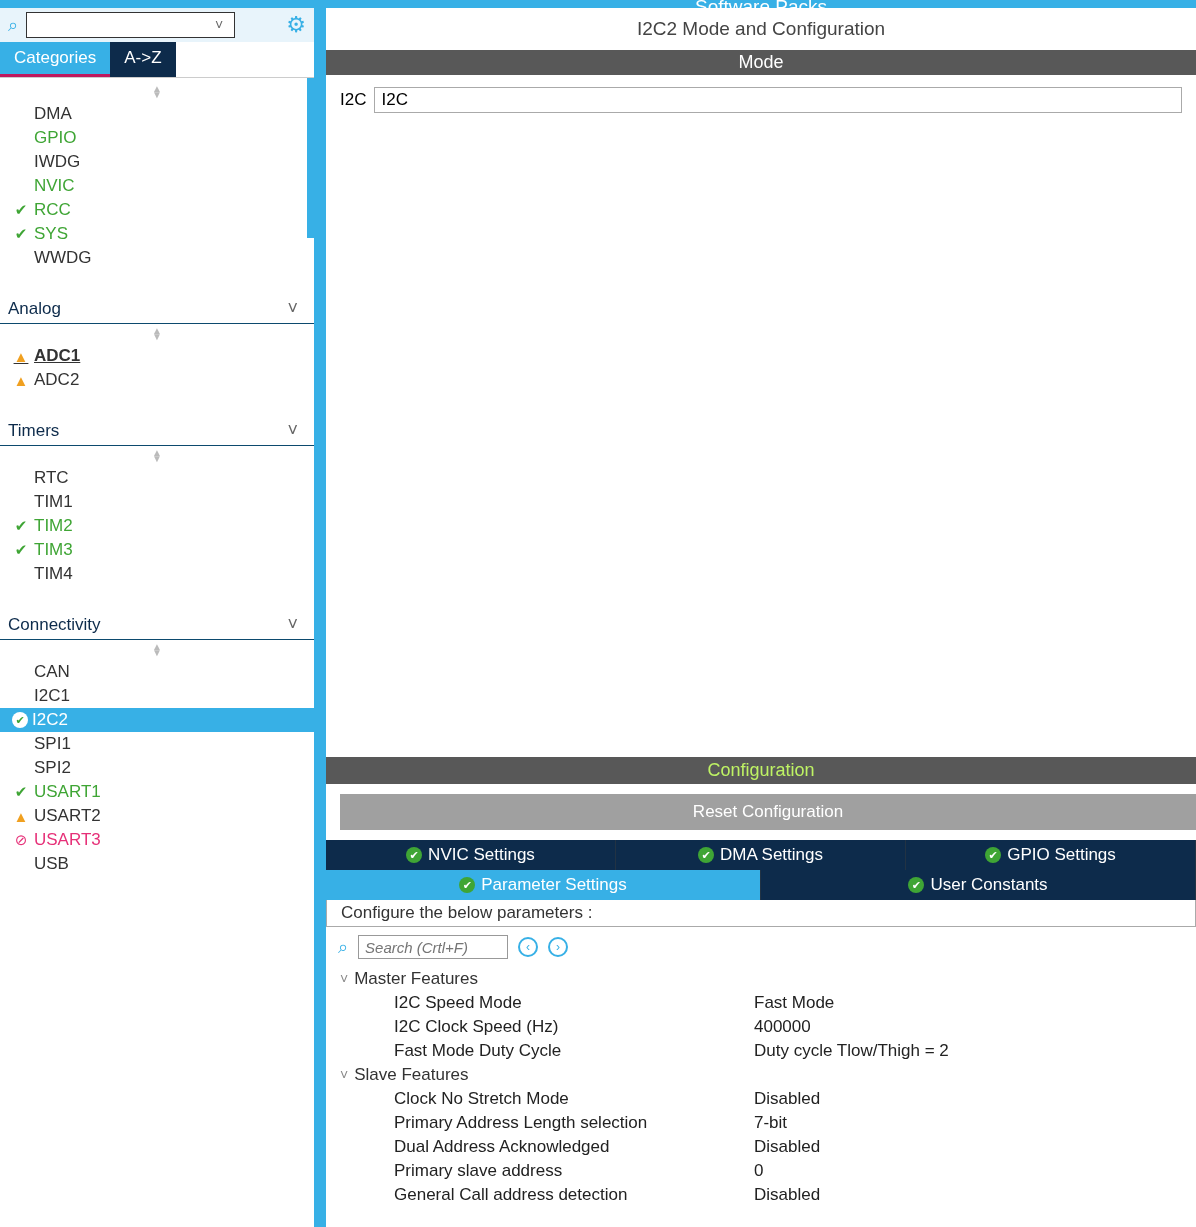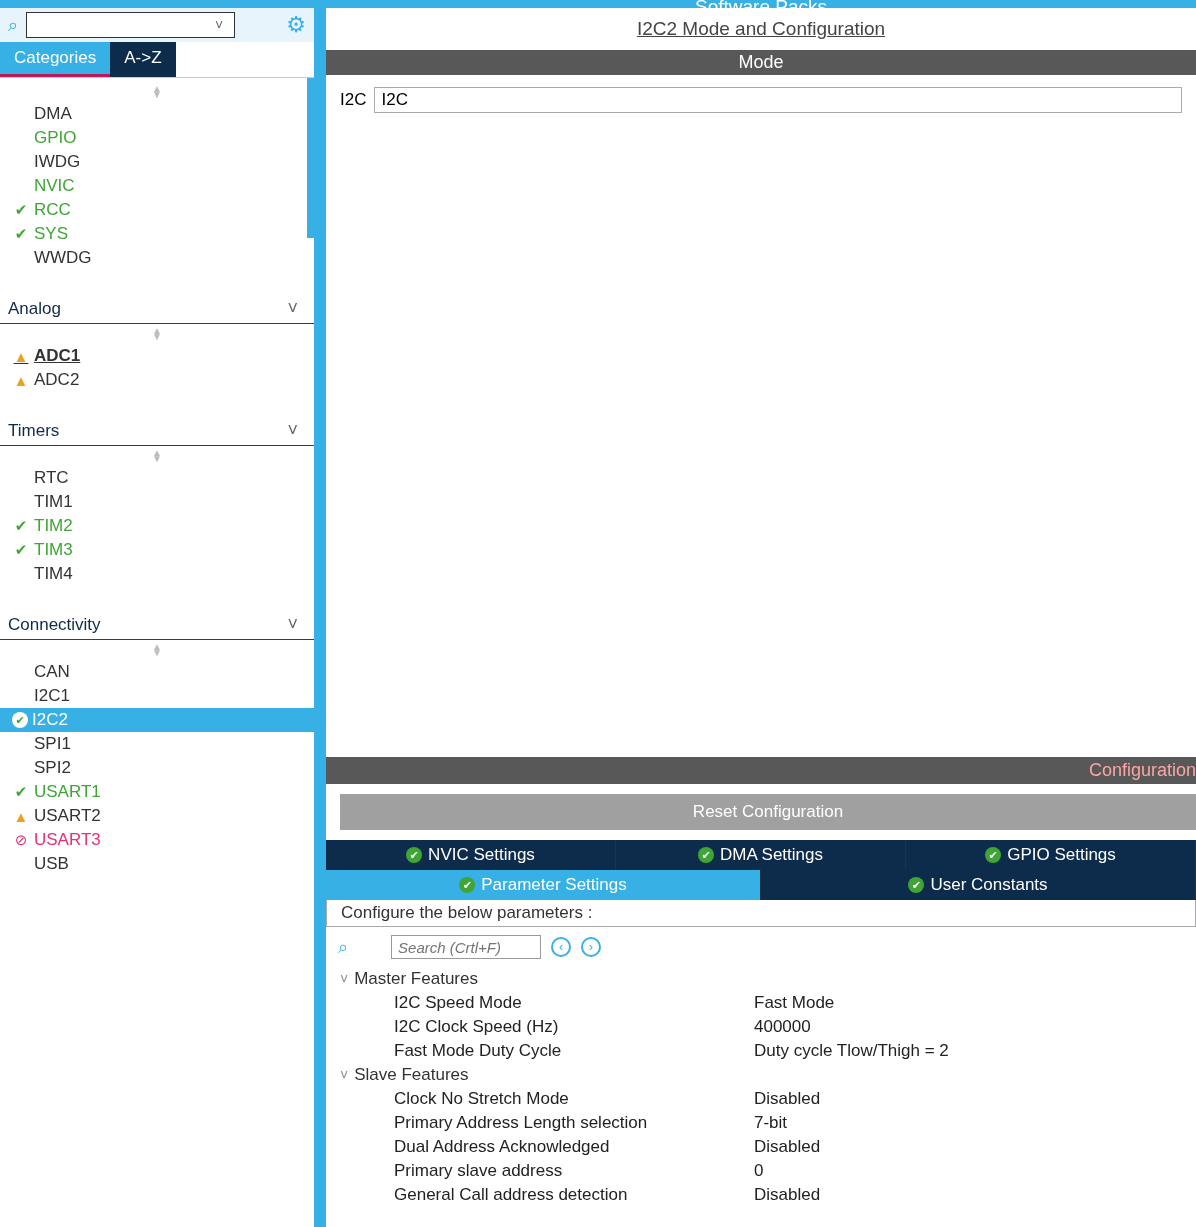--- a/index.html
+++ b/index.html
@@ -34,42 +34,42 @@
 .tree-item .status.check { color: #3fa535; }
 .tree-item .status.check-circle { color: #fff; background: #3fa535; border-radius: 50%; width: 16px; height: 16px; font-size: 11px; align-items: center; }
 .tree-item.selected .status.check-circle { background: #fff; color: #3fa535; }
 .tree-item .status.warn { color: #f0a020; }
 .tree-item .status.block { color: #e63078; }
 .tree-item.bold-underline { font-weight: bold; text-decoration: underline; }
 
 .right-panel { flex: 1; display: flex; flex-direction: column; background: #fff; }
 .right-top-border { height: 8px; background: #37b0e6; position: relative; }
 .sw-packs { position: absolute; top: -4px; left: 50%; transform: translateX(-50%); color: #fff; font-size: 19px; white-space: nowrap; }
-.title-bar { text-align: center; font-size: 19px; padding: 10px 0; color: #444; text-decoration: underline; }
+.title-bar { text-align: center; font-size: 19px; padding: 10px 0; color: #444; }
 .mode-bar { background: #585858; color: #fff; text-align: center; font-size: 18px; padding: 2px 0; }
 
 .mode-row { display: flex; align-items: center; padding: 12px 14px; gap: 8px; font-size: 17px; }
 .mode-row input { flex: 1; height: 26px; border: 1px solid #aaa; padding: 0 6px; font-size: 17px; }
 
 .mode-body { flex: 1; }
 
-.config-bar { background: #585858; color: #fca5a5; text-align: right; font-size: 18px; padding: 3px 0; }
+.config-bar { background: #585858; color: #bef264; text-align: center; font-size: 18px; padding: 3px 0; }
 .reset-btn { background: #a0a0a0; color: #fff; border: none; padding: 8px 18px; margin: 10px 0 10px 14px; font-size: 17px; cursor: pointer; }
 
 .conf-tabs { display: flex; }
 .conf-tab { flex: 1; text-align: center; padding: 5px 4px; font-size: 17px; background: #0d2b4b; color: #fff; cursor: pointer; border-right: 1px solid #234; display: flex; align-items: center; justify-content: center; gap: 6px; }
 .conf-tab .ok { background: #3fa535; color: #fff; border-radius: 50%; width: 16px; height: 16px; font-size: 11px; display: inline-flex; align-items: center; justify-content: center; }
 .conf-tabs2 { display: flex; }
 .conf-tabs2 .conf-tab { flex: 1; }
 .conf-tab.active { background: #37b0e6; }
 
 .conf-desc { border: 1px solid #aaa; border-top: none; padding: 3px 14px; font-size: 17px; color: #333; }
 .param-search-row { display: flex; align-items: center; padding: 8px 12px; gap: 10px; }
 .param-search-row .mag { color: #37b0e6; font-size: 18px; }
-.param-search-row input { width: 150px; height: 24px; border: 1px solid #999; padding: 0 6px; font-style: italic; color: #888; font-size: 15px; margin-left: 33px; }
+.param-search-row input { width: 150px; height: 24px; border: 1px solid #999; padding: 0 6px; font-style: italic; color: #888; font-size: 15px; }
 .param-search-row .circ-btn { color: #37b0e6; border: 2px solid #37b0e6; border-radius: 50%; width: 20px; height: 20px; display: inline-flex; align-items: center; justify-content: center; font-size: 12px; cursor: pointer; }
 
 .param-tree { padding: 0 14px 20px 14px; font-size: 17px; }
 .param-group { display: flex; align-items: center; gap: 6px; color: #333; cursor: pointer; padding: 2px 0; }
 .param-group .exp { color: #888; font-size: 14px; }
 .param-row { display: flex; padding: 2px 0 2px 54px; }
 .param-row .plabel { flex: 0 0 360px; color: #222; }
 .param-row .pval { color: #222; }
 </style>
 </head>

